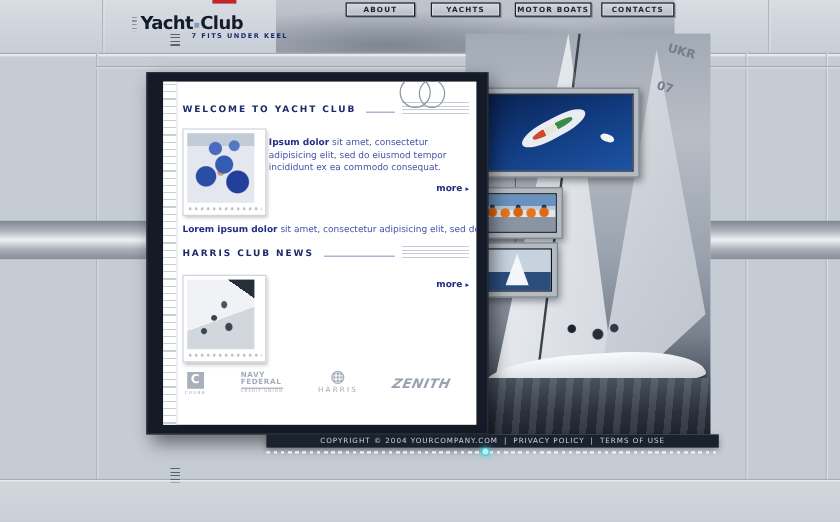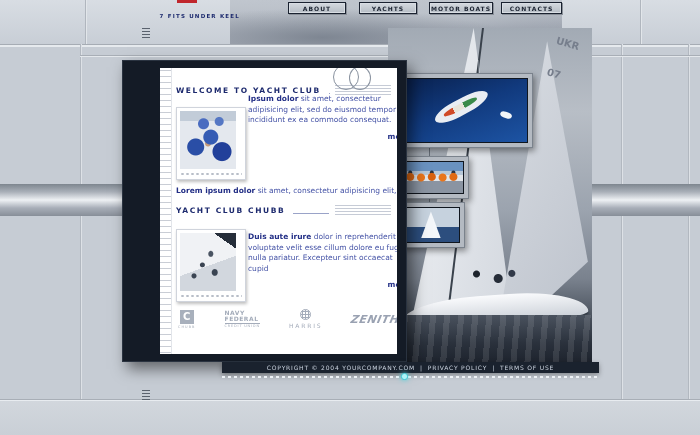--- a/index.html
+++ b/index.html
@@ -97,21 +97,21 @@
       radial-gradient(circle at 84% 34%, #2a3240 0 1.5px, rgba(0,0,0,0) 2.5px),
       linear-gradient(180deg,#6a92c0 0 30%,#b8c8d8 30% 42%,#e2e6ea 42% 62%,#8a94a2 62% 100%);}
   .photo-sailboat{width:100%;height:100%;position:relative;
     background:linear-gradient(180deg,#c6d2de 0 55%,#2c4e7e 55% 100%);}
   .small-sail{position:absolute;left:0;top:0;width:100%;height:100%;background:#f4f7fa;
     clip-path:polygon(30% 88%,48% 10%,66% 88%);}
 
   
   .panel{position:absolute;left:122px;top:60px;width:283px;height:300px;
     background:#141b26;border:1px solid #2a3340;box-shadow:5px 7px 14px rgba(0,0,0,.5);}
-  .panel-inner{position:absolute;left:13px;top:7px;right:9px;bottom:7px;background:#ffffff;overflow:hidden;margin-left:24px;}
+  .panel-inner{position:absolute;left:13px;top:7px;right:9px;bottom:7px;background:#ffffff;overflow:hidden;}
   .filmstrip{position:absolute;left:0;top:0;bottom:0;width:11px;
     background:repeating-linear-gradient(180deg,#ffffff 0 2px,#c9cdd5 2px 3px,#ffffff 3px 6px);
     border-right:1px solid #e2e5ea;}
   .deco-circles{position:absolute;right:18px;top:-4px;width:50px;height:26px;}
   .deco-circles span{position:absolute;border:1px solid #8a93a0;border-radius:50%;background:rgba(0,0,0,0);}
   .deco-c1{left:4px;top:0;width:24px;height:24px;}
   .deco-c2{left:20px;top:2px;width:20px;height:22px;}
   .content{position:absolute;left:16px;top:10px;right:6px;bottom:4px;font-size:7.5px;}
 
   .sec-head{position:absolute;left:0;right:0;display:flex;align-items:flex-end;}
@@ -188,20 +188,24 @@
   <div class="vline" style="left:621px"></div>
   <div class="vline" style="left:688px"></div>
   <div class="hgroove" style="left:80px;top:55px;width:620px"></div>
   <div class="bottom-strip"></div>
   <div class="tube" style="left:0;width:122px"></div>
   <div class="tube" style="left:592px;width:108px"></div>
   <div class="barcode" style="top:28px"></div>
   <div class="barcode" style="top:390px"></div>
 
   <div class="logo">
+    <div class="logo-row">
+      <span class="logo-mark"></span>
+      <span class="logo-title"><span>Yacht</span><span class="logo-sq"></span><span>Club</span></span>
+    </div>
     <div class="logo-tagline">7 FITS UNDER KEEL</div>
   </div>
 
   <div class="nav-btn" style="left:288px;width:58px">ABOUT</div>
   <div class="nav-btn" style="left:359px;width:58px">YACHTS</div>
   <div class="nav-btn" style="left:429px;width:64px">MOTOR BOATS</div>
   <div class="nav-btn" style="left:501px;width:61px">CONTACTS</div>
 
   <div class="yacht-photo">
     <div class="sail sail-genoa"></div>
@@ -252,40 +256,39 @@
           <span class="sec-title">WELCOME TO YACHT CLUB</span>
           <span class="sec-rule"></span>
           <span class="sec-deco"></span>
         </div>
 
         <div class="stamp stamp1" style="top:29px">
           <div class="stamp-photo"></div>
           <div class="stamp-perf"></div>
         </div>
 
-        <div class="textcol" style="top:16px">
+        <div class="textcol" style="top:36px">
           <p class="para"><span class="lead">Ipsum dolor</span><span> sit amet, consectetur adipisicing elit, sed do eiusmod tempor incididunt ex ea commodo consequat.</span></p>
           <div class="more"><span>more</span> <span class="more-arrow">▸</span></div>
         </div>
 
         <div class="interlude"><span class="lead">Lorem ipsum dolor</span><span> sit amet, consectetur adipisicing elit, sed do</span></div>
 
         <div class="sec-head" style="top:127px">
-          <span class="sec-title">YACHT CLUB CHUBB</span>
+          <span class="sec-title">HARRIS CLUB NEWS</span>
           <span class="sec-rule"></span>
           <span class="sec-deco"></span>
         </div>
 
         <div class="stamp stamp2" style="top:151px">
           <div class="stamp-photo"></div>
           <div class="stamp-perf"></div>
         </div>
 
         <div class="textcol" style="top:154px">
-          <p class="para"><span class="lead">Duis aute irure</span><span> dolor in reprehenderit in voluptate velit esse cillum dolore eu fugiat nulla pariatur. Excepteur sint occaecat cupid</span></p>
           <div class="more"><span>more</span> <span class="more-arrow">▸</span></div>
         </div>
 
         <div class="partners">
           <div class="partner">
             <div class="chubb-mark">C</div>
             <div class="chubb-name">CHUBB</div>
           </div>
           <div class="partner" style="align-items:flex-start">
             <div class="navy-l1">NAVY</div>

